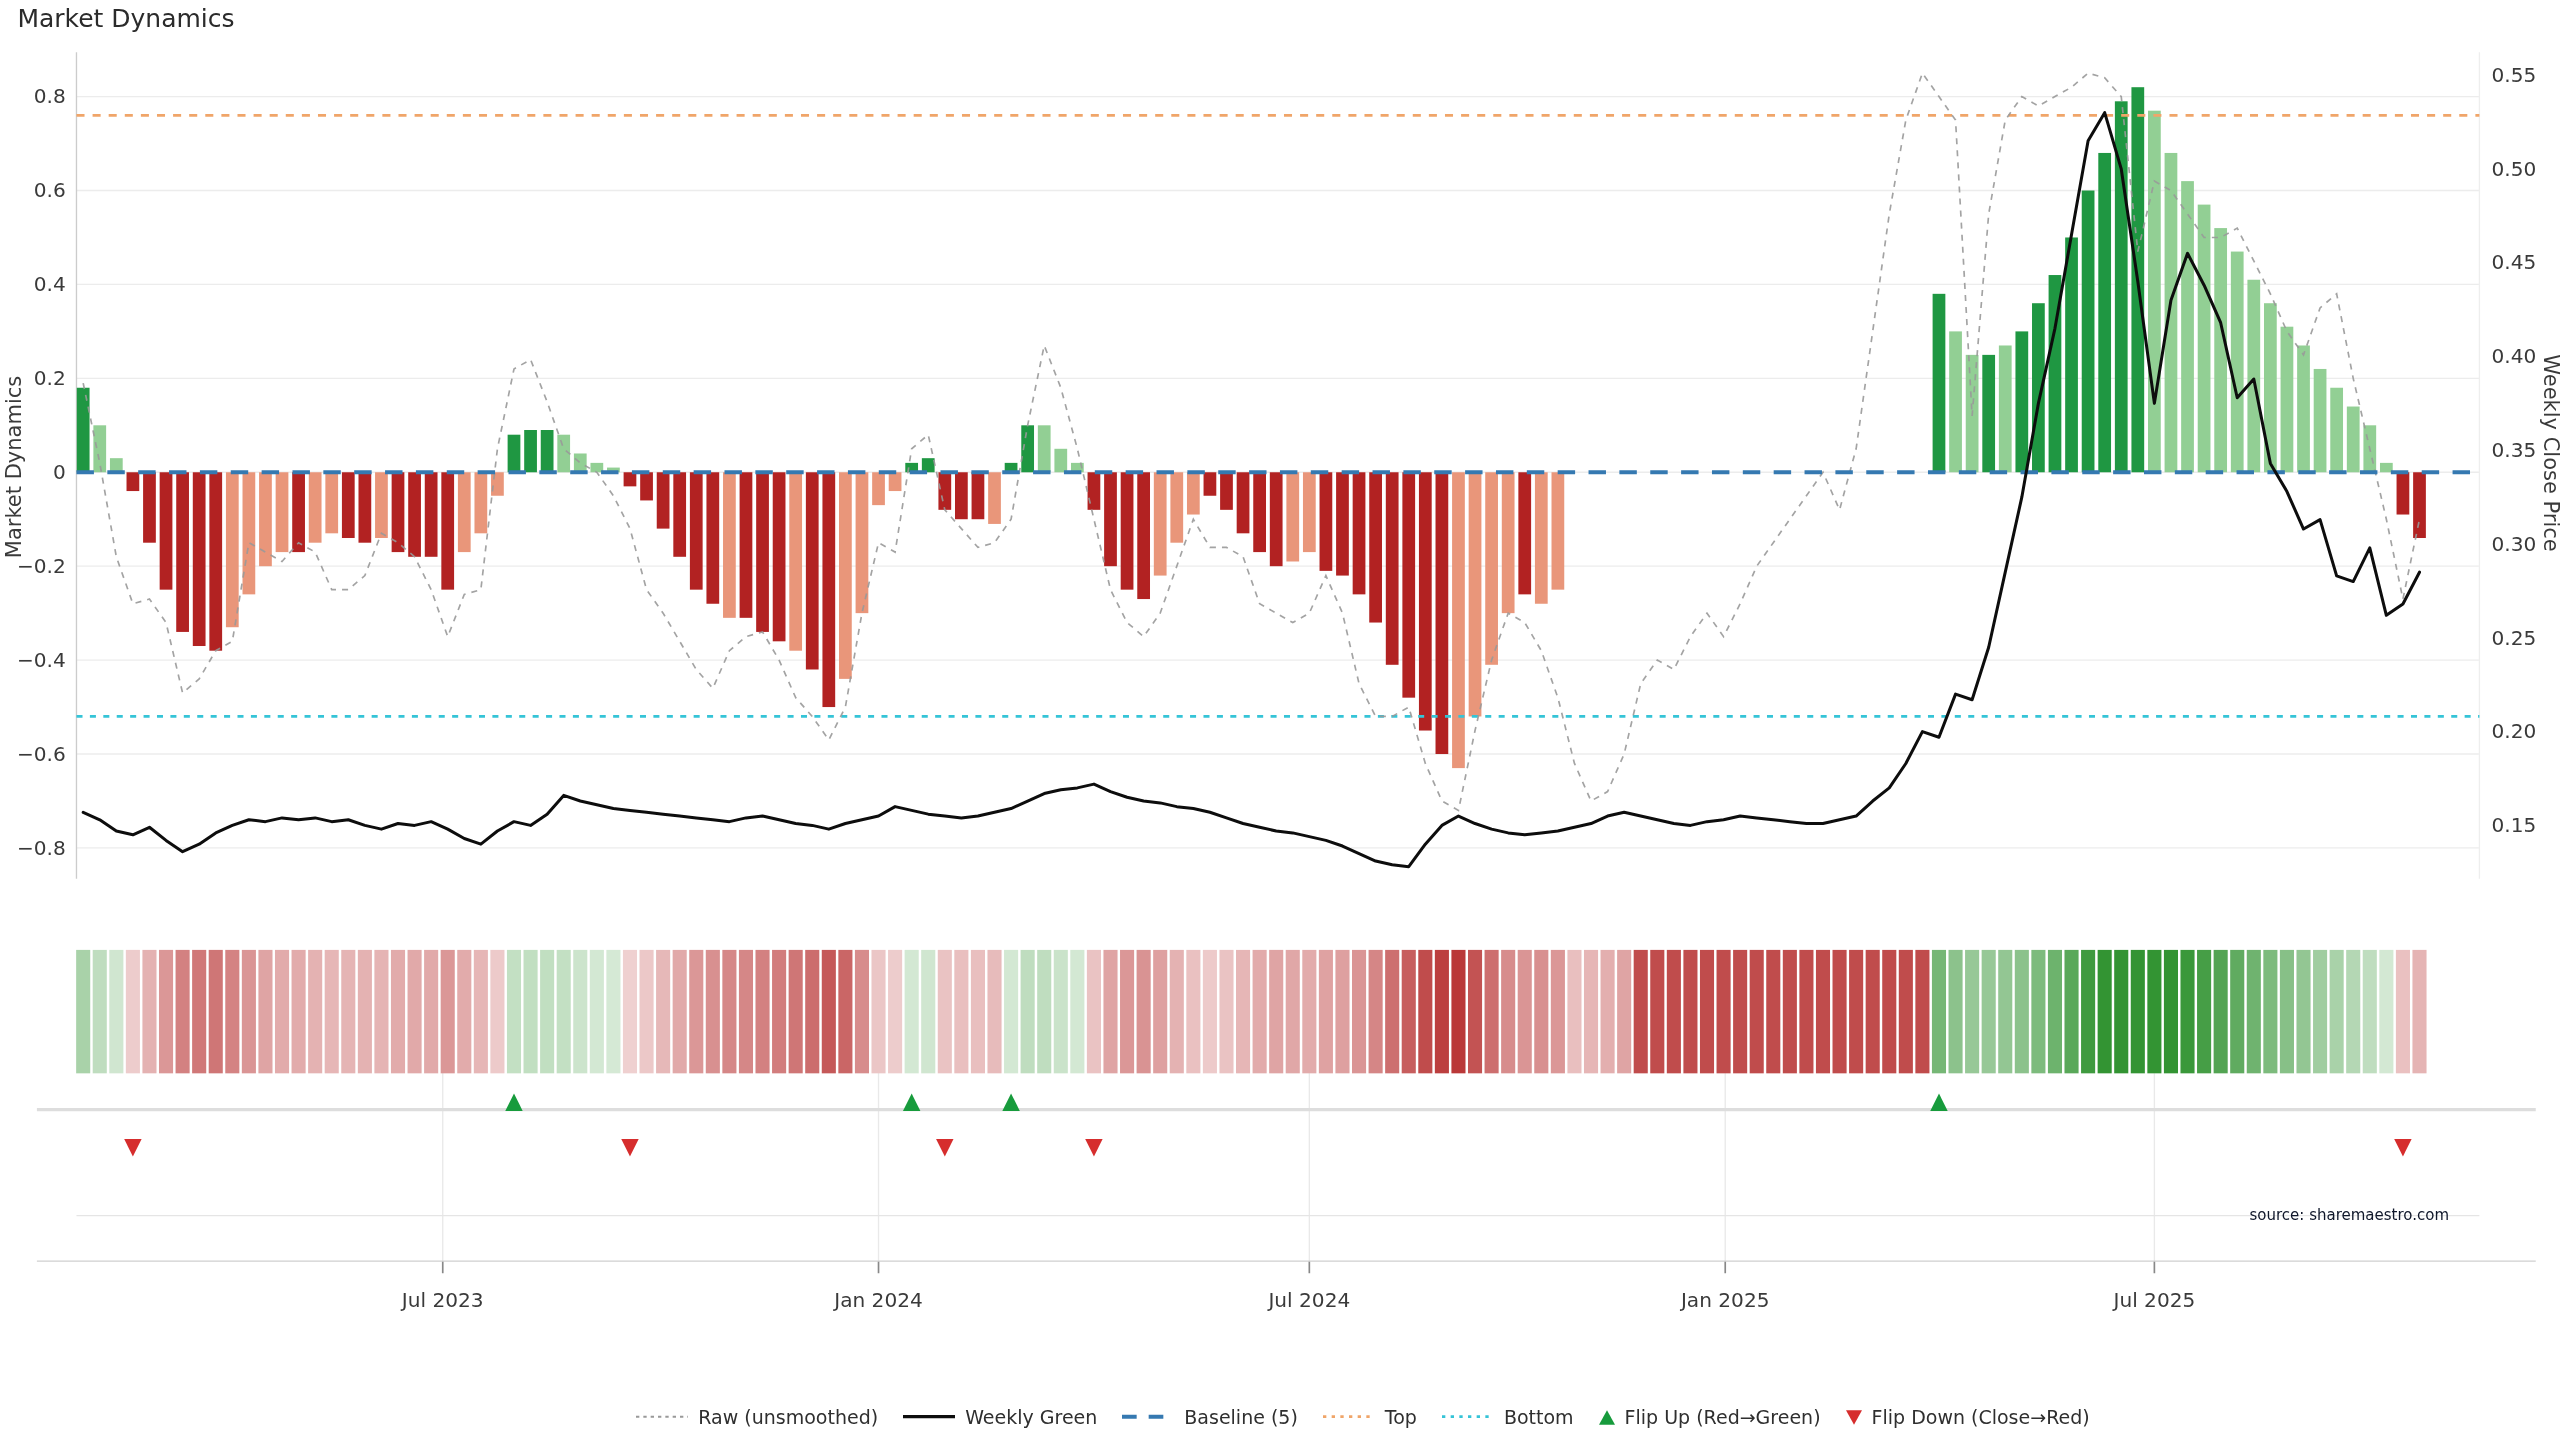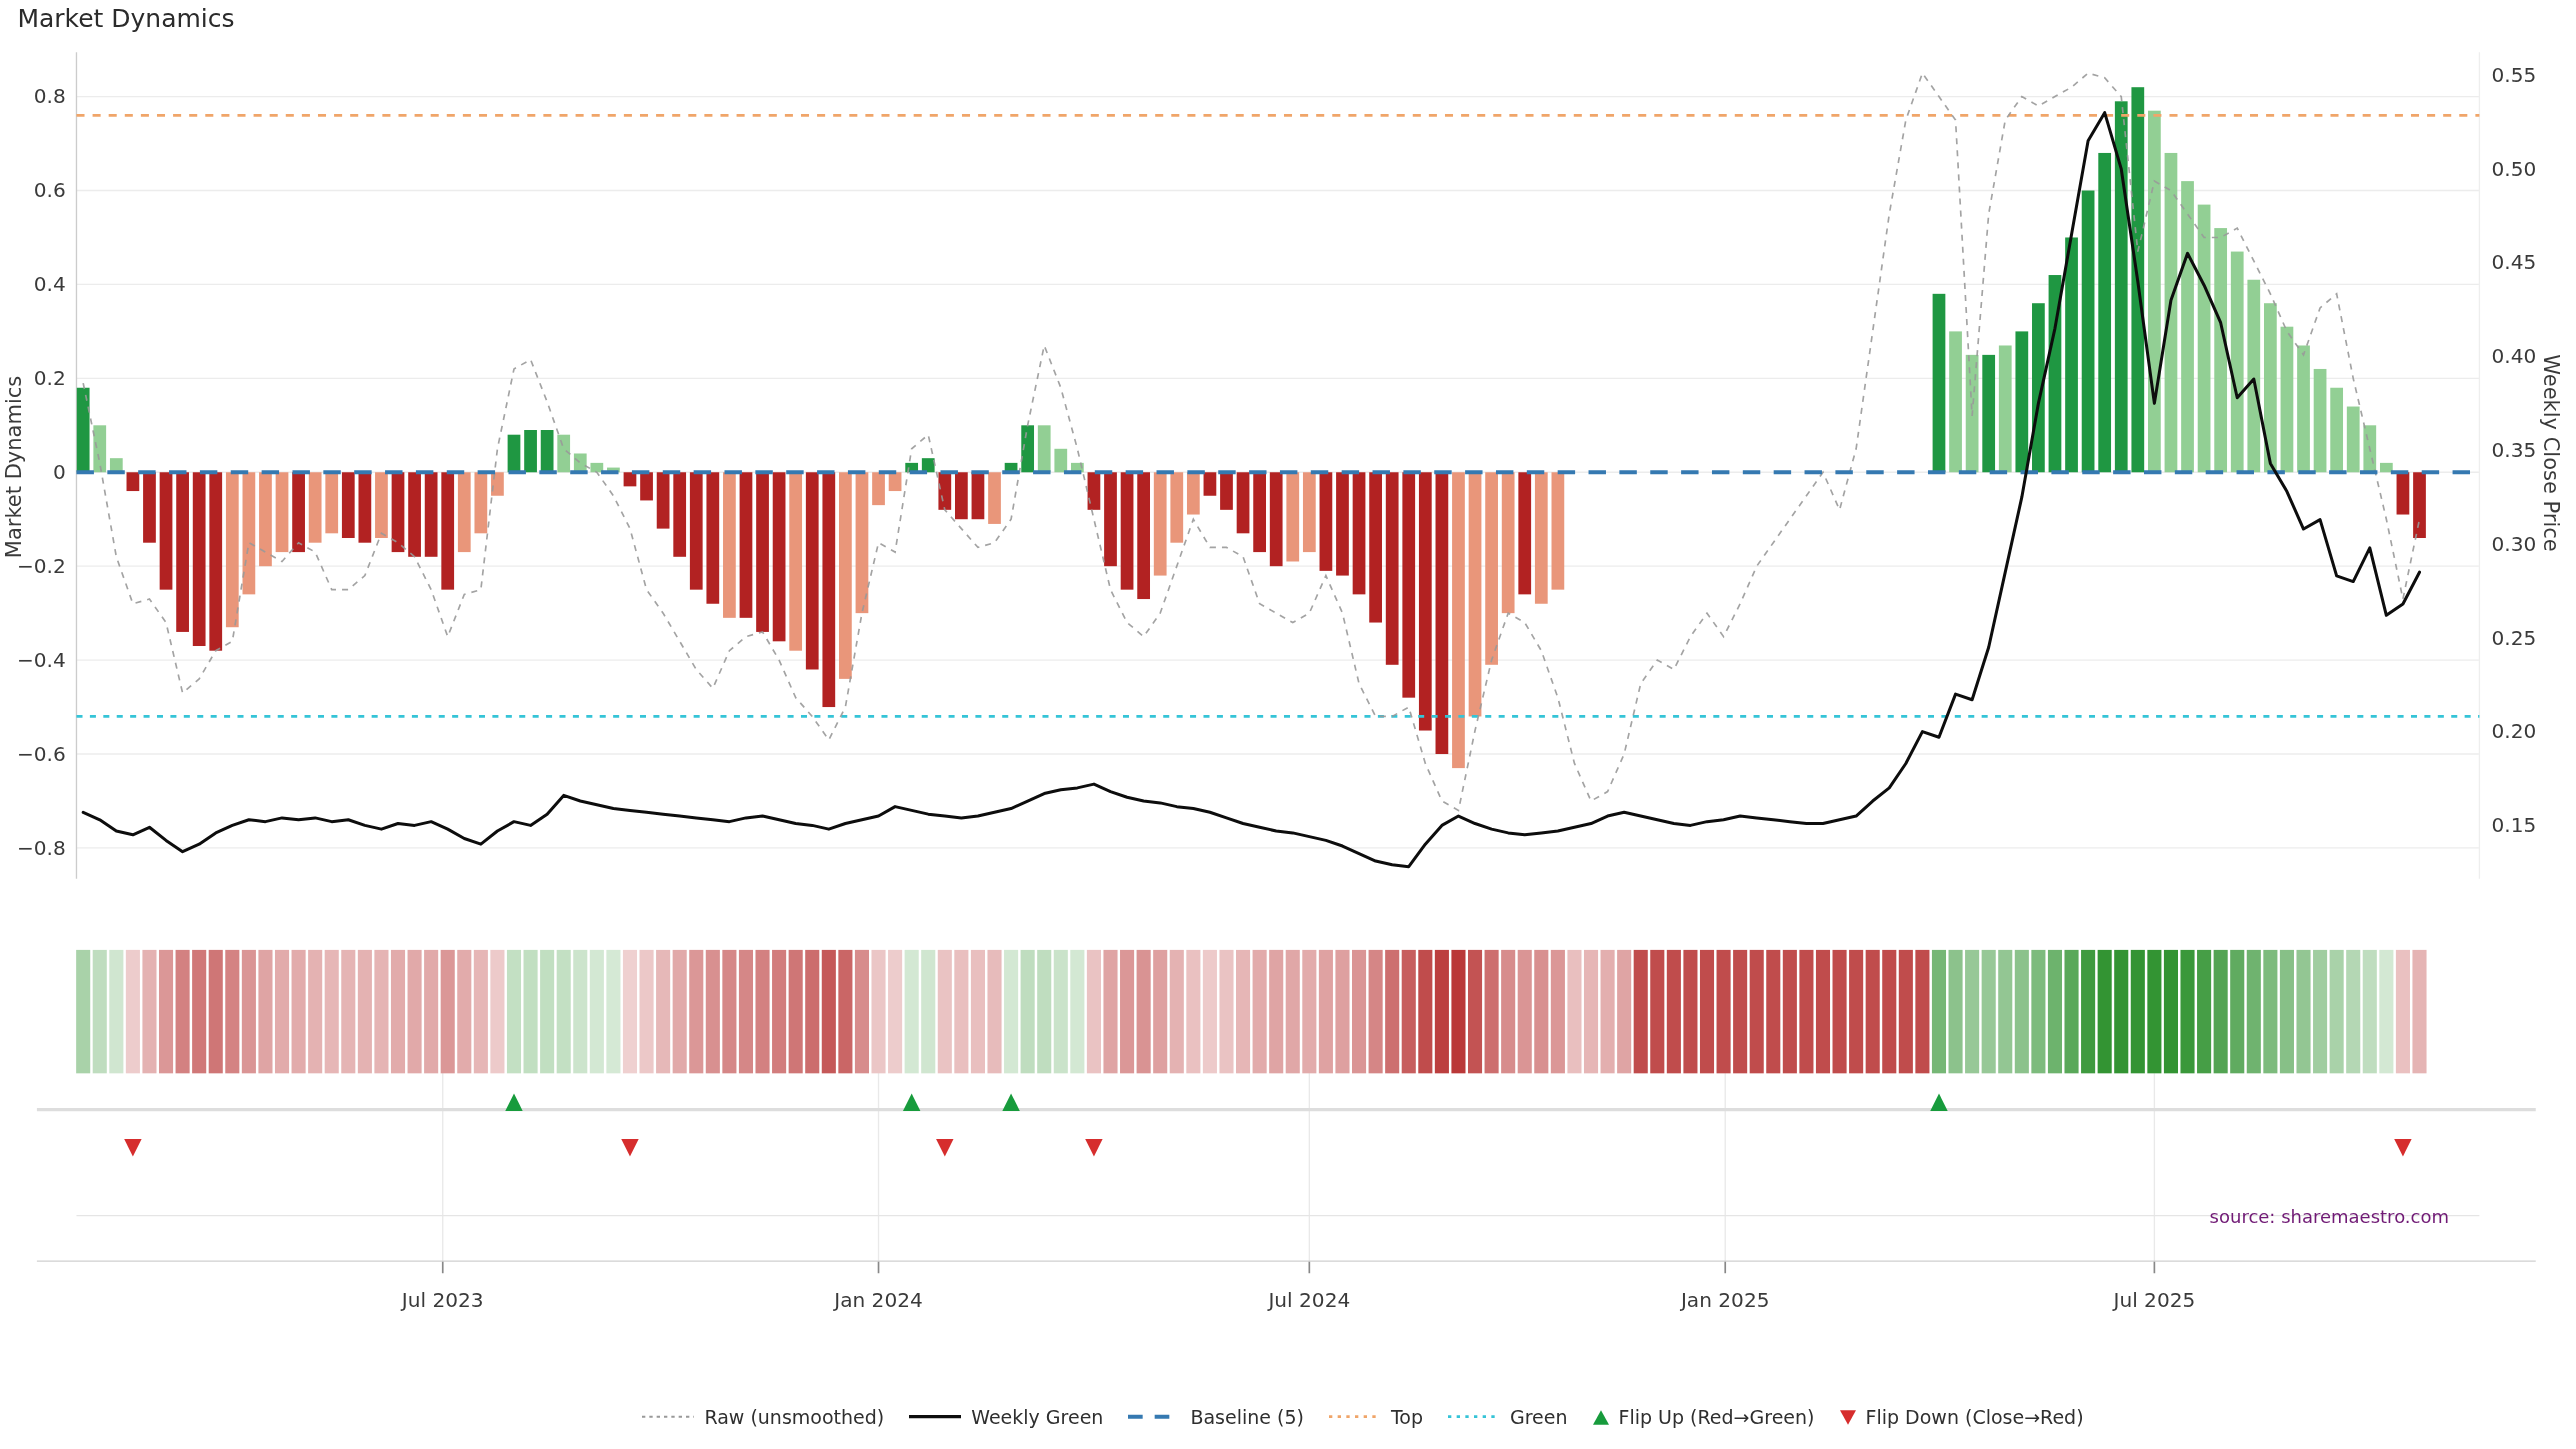--- a/index.html
+++ b/index.html
@@ -6,21 +6,21 @@
   body{width:2576px;height:1449px;position:relative;overflow:hidden;
        font-family:"DejaVu Sans","Liberation Sans",sans-serif;color:#262626;}
   #chart-svg{position:absolute;left:0;top:0;}
   .page-title{position:absolute;left:17.4px;top:4px;font-size:25px;color:#2b2b2b;}
   .axis-title{position:absolute;font-size:21px;color:#3a3a3a;white-space:nowrap;}
   .axis-title.left{left:-107px;top:455px;width:241px;text-align:center;
        transform:rotate(-90deg);transform-origin:center;}
   .axis-title.right{left:2430px;top:441px;width:241px;text-align:center;
        transform:rotate(90deg);transform-origin:center;}
   .source-note{position:absolute;left:2033px;top:1206px;width:416px;text-align:right;
-       font-size:18px;color:#701a75;}
+       font-size:15px;color:#0f172a;}
   .legend{position:absolute;left:0;right:0;top:1406px;display:flex;
        justify-content:center;align-items:center;gap:23px;padding-left:148px;}
   .legend-item{display:flex;align-items:center;gap:8px;font-size:19px;color:#2f2f2f;}
   .legend-item svg{display:block;}
 </style>
 </head>
 <body>
 
 <svg id="chart-svg" width="2576" height="1449" viewBox="0 0 3840 2160">
     <line x1="114" y1="144" x2="3696" y2="144" stroke="#ececec" stroke-width="2"></line>
@@ -377,21 +377,21 @@
   <div class="legend-item">
     <svg width="56" height="17.4" viewBox="0 0 84 26">
       <line x1="3" y1="13" x2="81" y2="13" stroke="#f0a569" stroke-width="4" stroke-dasharray="5 8"></line>
       </svg>
     <span>Top</span>
   </div>
   <div class="legend-item">
     <svg width="56" height="17.4" viewBox="0 0 84 26">
       <line x1="3" y1="13" x2="81" y2="13" stroke="#35c4d7" stroke-width="4" stroke-dasharray="5 8"></line>
       </svg>
-    <span>Green</span>
+    <span>Bottom</span>
   </div>
   <div class="legend-item">
     <svg width="20" height="19" viewBox="0 0 30 28">
       <polygon points="15,3 27,25 3,25" fill="#179b3c"></polygon>
       </svg>
     <span>Flip Up (Red→Green)</span>
   </div>
   <div class="legend-item">
     <svg width="20" height="19" viewBox="0 0 30 28">
       <polygon points="3,3 27,3 15,25" fill="#d62d2d"></polygon>

